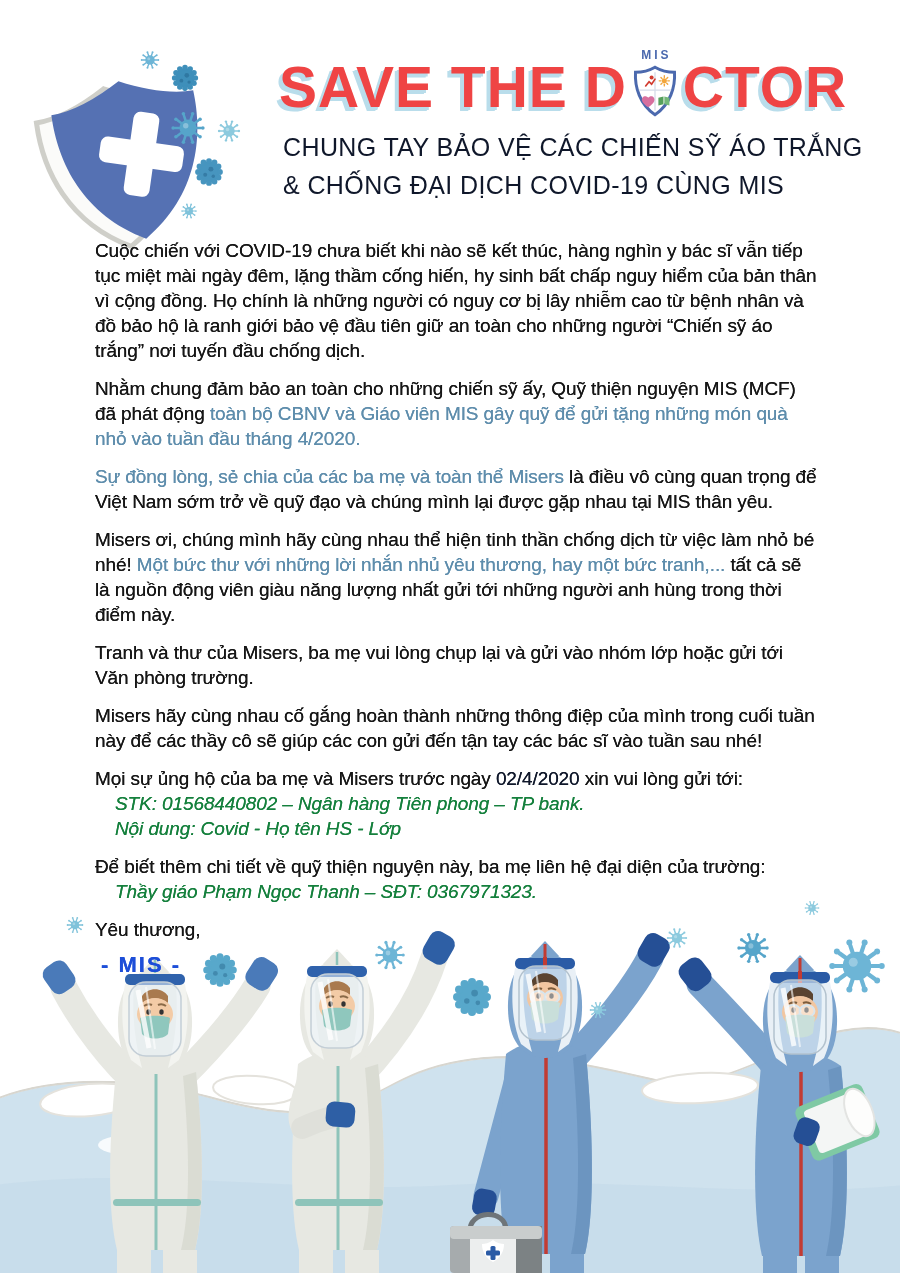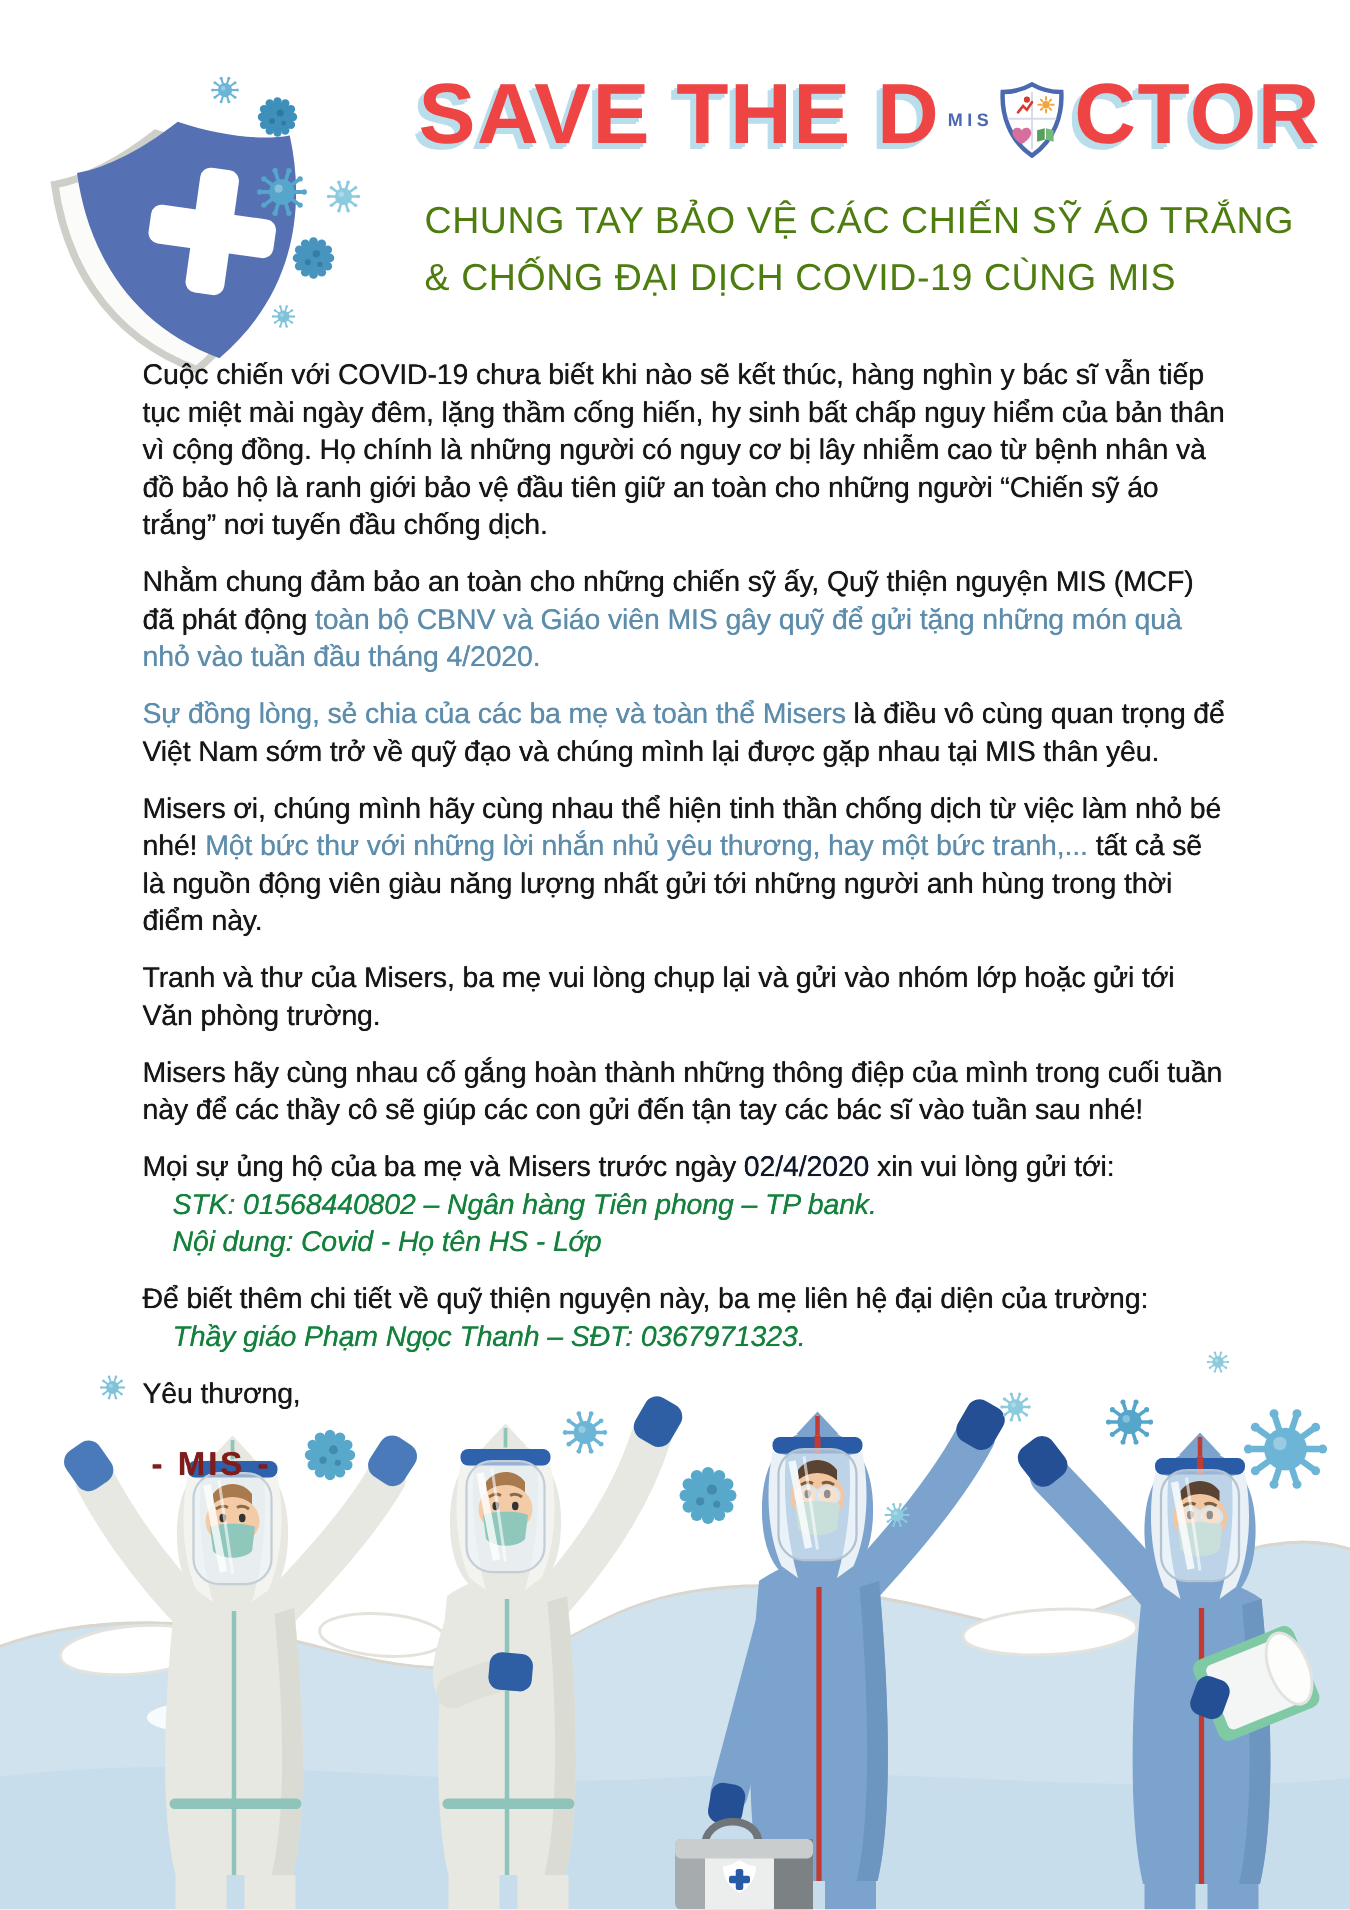--- a/index.html
+++ b/index.html
@@ -14,46 +14,46 @@
     position:absolute;left:279px;top:48px;z-index:2;
     display:flex;align-items:flex-end;
   }
   .title-text{
     font-size:57px;font-weight:800;letter-spacing:1px;line-height:1;
     color:#ef4444;
     text-shadow:-2px 3px 0 #b9ddeb,-4px 4px 0 #b9ddeb;
     white-space:nowrap;
   }
   .crest{
-    display:flex;flex-direction:row;align-items:center;
+    display:flex;flex-direction:column;align-items:center;
     margin:0 2px -3px 2px;
   }
   .crest-mis{
     font-size:12px;font-weight:bold;color:#4b69ae;letter-spacing:3px;
     margin-bottom:1px;text-indent:3px;
   }
   .subtitle{
     position:absolute;left:283px;top:128px;z-index:2;
-    font-size:25px;line-height:38px;letter-spacing:0.4px;color:#4d7c0f;
+    font-size:25px;line-height:38px;letter-spacing:0.4px;color:#0f172a;
     white-space:nowrap;
   }
   
   .main-text{
     position:absolute;left:95px;top:238px;width:724px;z-index:2;
     font-size:19px;line-height:25px;letter-spacing:-0.1px;
     text-shadow:0 0 .45px currentColor;
   }
   .main-text p{margin:0 0 13px 0;}
   .hl-steel{color:#5e8dac;}
   .hl-info{color:#15803d;font-style:italic;margin-left:20px;}
   .hl-red{color:#0f172a;}
   .closing{margin-bottom:6px !important;}
   .signature{
-    color:#7f1d1d;font-weight:bold;font-size:22px;letter-spacing:2px;
-    padding-left:6px;margin-top:21px;
+    color:#1d4ed8;font-weight:bold;font-size:22px;letter-spacing:2px;
+    padding-left:6px;margin-top:10px;
   }
 </style>
 </head>
 <body>
 
 <div class="poster">
 
   <svg class="decor" width="900" height="1273" viewBox="0 0 900 1273">
     <defs>
 

